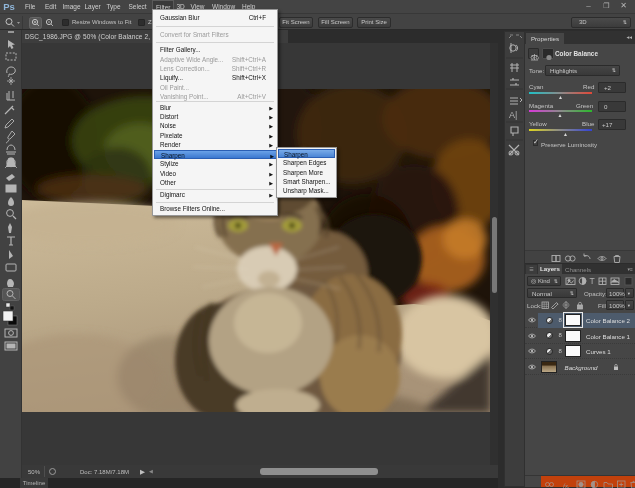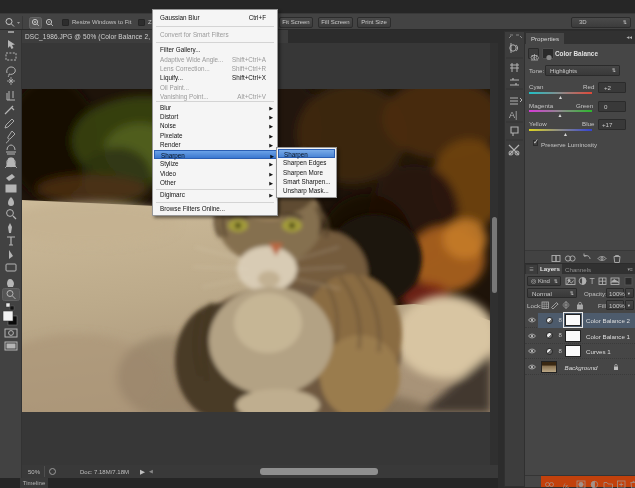--- a/index.html
+++ b/index.html
@@ -59,20 +59,37 @@
 .fdis{color:#9a9a9a;}
 .fsep{position:absolute;left:3px;width:118px;height:1px;background:#d4d4d4;}
 #smenu{left:276px;top:146.5px;width:61px;height:51px;background:#f5f5f5;border:1px solid #979797;
   box-shadow:2px 2px 3px rgba(0,0,0,.45);font-size:6.3px;color:#111;}
 .sitem{position:absolute;left:1px;width:57px;height:9.4px;line-height:9.4px;padding-left:5px;}
 .txt{position:absolute;white-space:nowrap;}
 </style></head>
 <body>
 <div id="app">
 
+  <div id="menubar" class="abs">
+    <div id="pslogo">Ps</div>
+    <div class="mi" style="left:25px">File</div>
+    <div class="mi" style="left:45px">Edit</div>
+    <div class="mi" style="left:62.5px">Image</div>
+    <div class="mi" style="left:84.5px">Layer</div>
+    <div class="mi" style="left:106.5px">Type</div>
+    <div class="mi" style="left:128.5px">Select</div>
+    <div class="mi" style="left:152px;top:0;height:13px;line-height:13px;padding:0 3px;background:#3a3a3a;border:1px solid #5a5a5a;border-bottom:none;">Filter</div>
+    <div class="mi" style="left:176.5px">3D</div>
+    <div class="mi" style="left:190.5px">View</div>
+    <div class="mi" style="left:212px">Window</div>
+    <div class="mi" style="left:242px">Help</div>
+    <div class="winbtn" style="left:580px">–</div>
+    <div class="winbtn" style="left:598px;font-size:7px">❐</div>
+    <div class="winbtn" style="left:615px">✕</div>
+  </div>
   <div id="optbar" class="abs">
     <svg style="position:absolute;left:4px;top:3px" width="52" height="12" viewBox="0 0 52 12">
       <g stroke="#c5c5c5" stroke-width="1" fill="none">
         <circle cx="5" cy="4.5" r="3"></circle>
           <path d="M7.5 7l2.5 2.5"></path>
         <path d="M13 5l3 0-1.5 2z" fill="#999" stroke="none"></path>
         <rect x="25.5" y="0.5" width="12" height="11" rx="2" fill="#575757" stroke="#666"></rect>
         <circle cx="31" cy="5" r="2.6"></circle>
           <path d="M33 7l2 2M30 5h2m-1-1v2" stroke-width="0.8"></path>
         <circle cx="45" cy="5" r="2.6"></circle>

